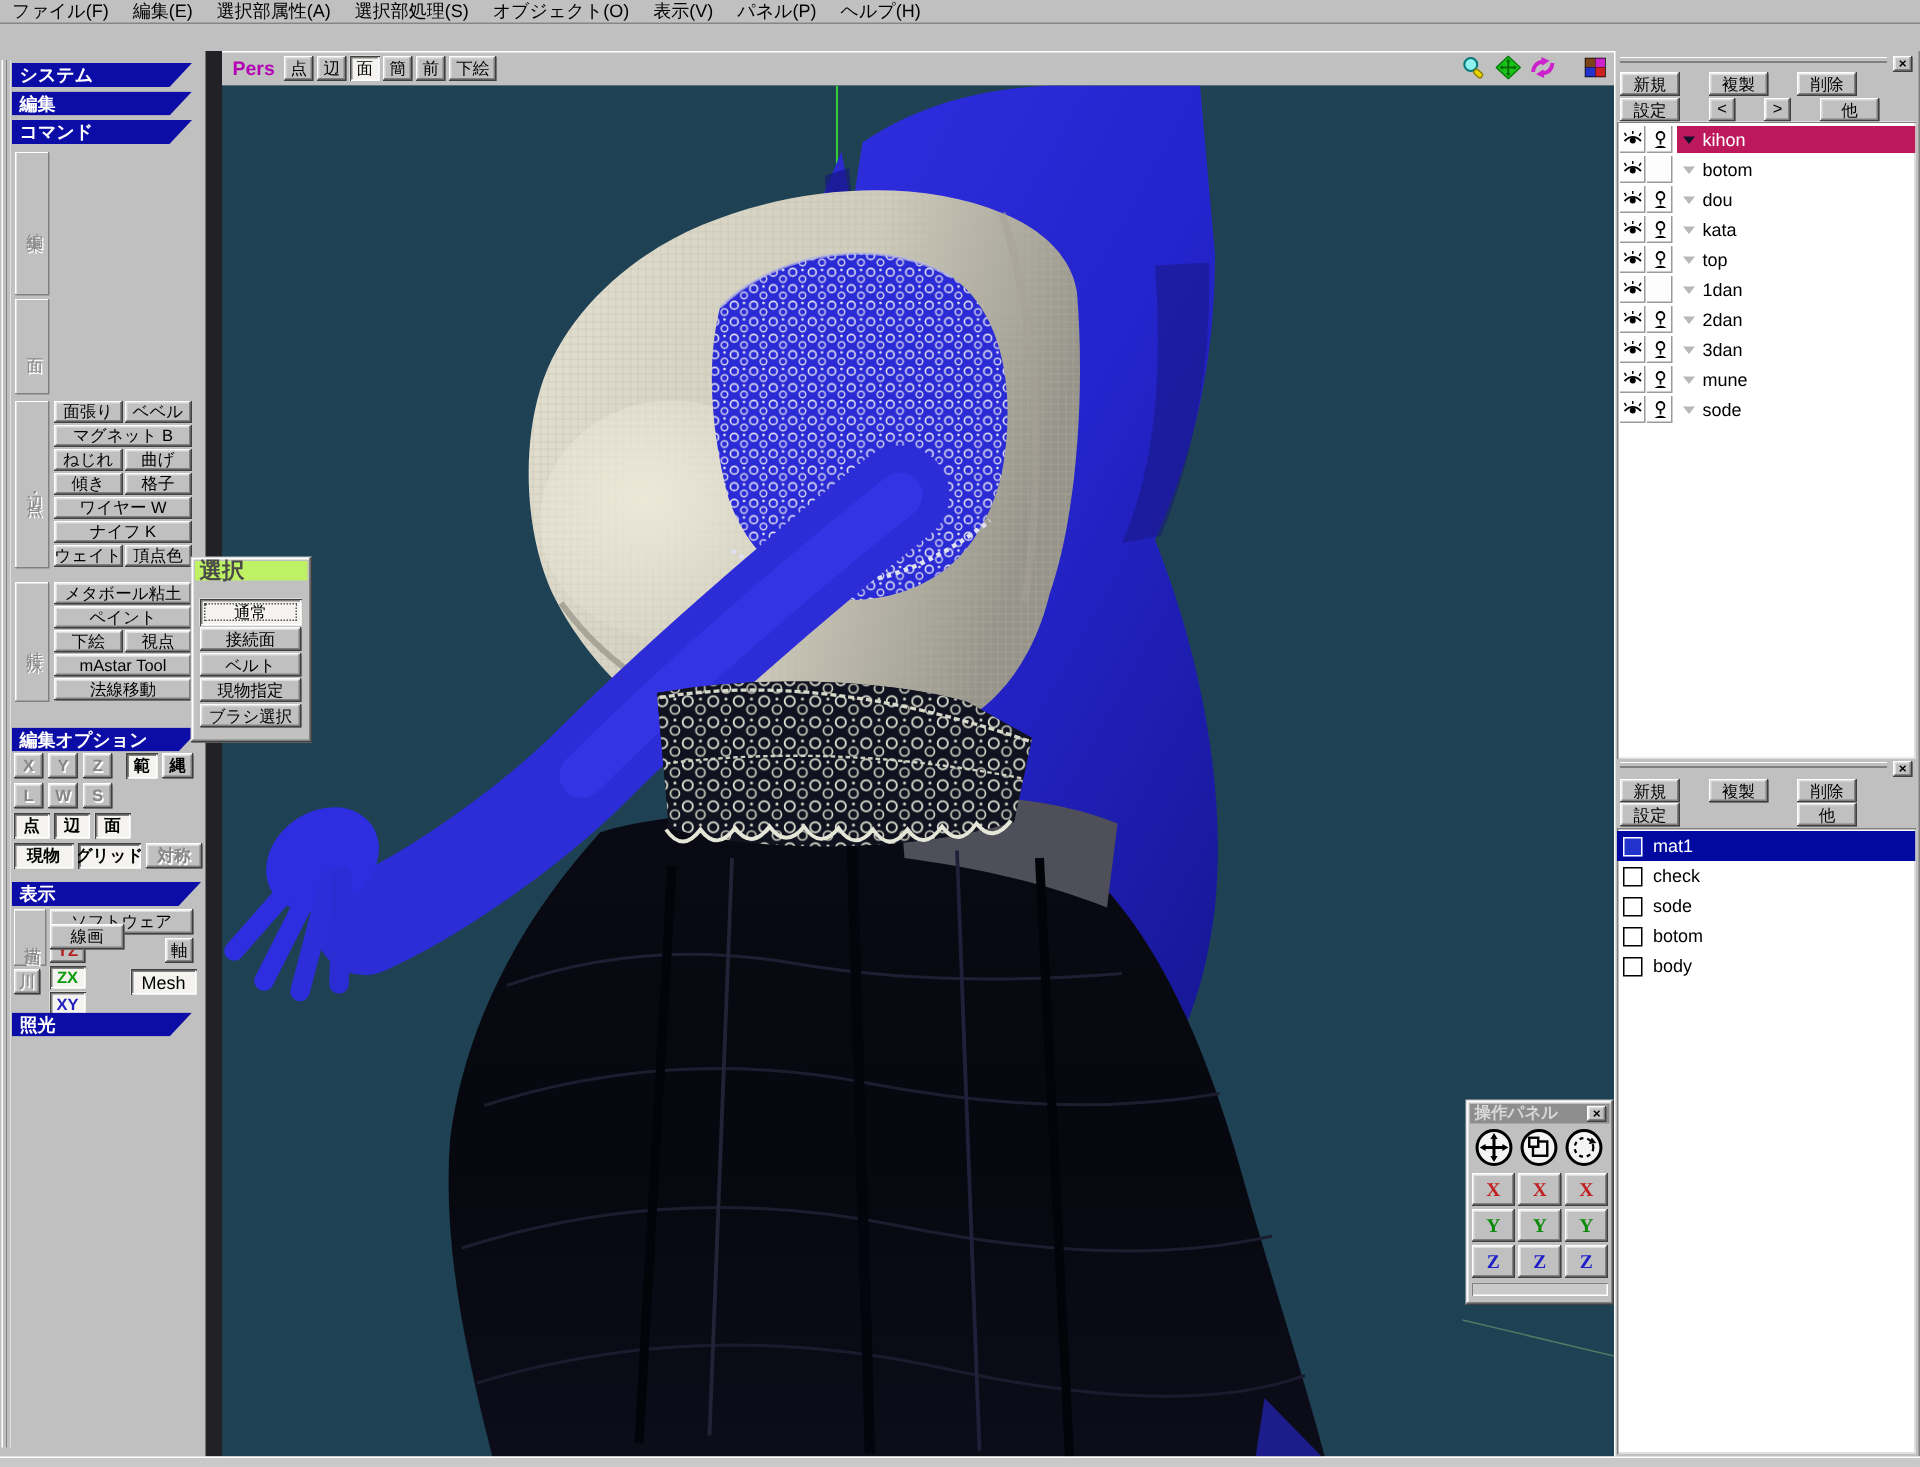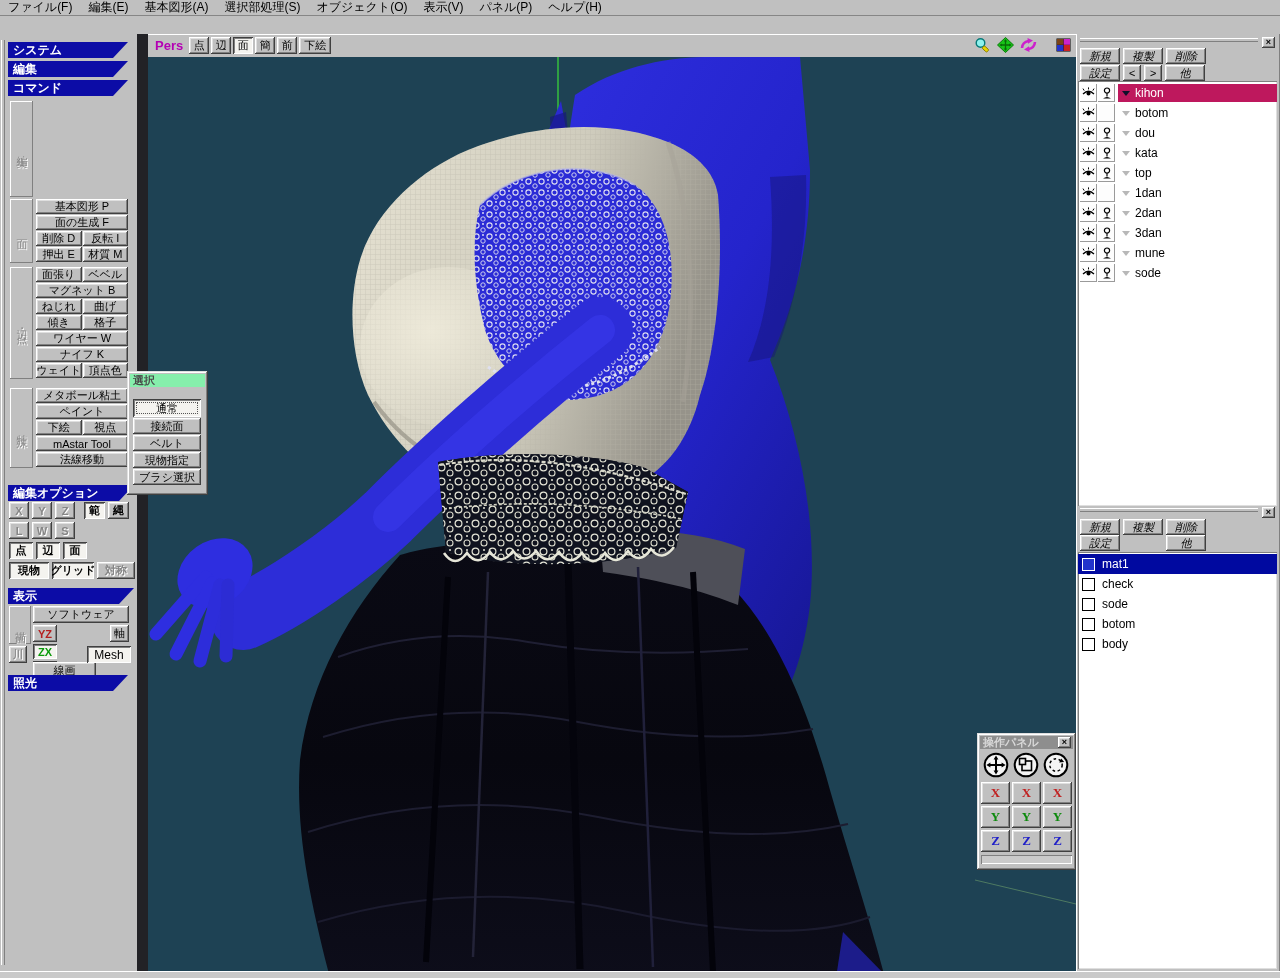--- a/index.html
+++ b/index.html
@@ -61,60 +61,60 @@
   .vbtn.wide{width:32px;}
   #vp-icons{position:absolute;right:4px;top:3px;display:flex;align-items:center;gap:6px;}
   #vp-icons .ico{width:17px;height:16px;display:flex;align-items:center;justify-content:center;}
   #vp-icons .spacer{width:6px;}
 
   
   .grip{position:absolute;left:4px;right:22px;height:8px;
     background:repeating-linear-gradient(180deg,#ffffff 0 1px,#c0c0c0 1px 3px,#808080 3px 4px,#c0c0c0 4px 8px);}
   .xbtn{position:absolute;width:13px;height:11px;font-size:9px;line-height:9px;font-weight:bold;
     display:flex;align-items:center;justify-content:center;}
-  .prow{position:absolute;display:flex;gap:3px;height:16px;font-style:italic;}
+  .prow{position:absolute;display:flex;gap:19px;height:16px;}
   .prow .sbtn{height:16px;font-size:11px;}
   .plist{position:absolute;left:2px;width:199px;background:#ffffff;
     box-shadow:inset 1px 1px 0 #808080,inset -1px -1px 0 #dfdfdf;padding-top:2px;overflow:hidden;}
   .orow{display:flex;align-items:center;height:20px;padding-left:2px;}
   .icell{width:17px;height:18px;background:#fdfdfd;margin-right:1px;flex:none;
     box-shadow:inset -1px -1px 0 #9a9a9a,inset 1px 1px 0 #ffffff;display:flex;align-items:center;justify-content:center;}
   .oname{flex:1;height:18px;display:flex;align-items:center;font-size:12px;gap:5px;padding-left:4px;margin-left:2px;}
   .oname.sel{background:#be185d;color:#ffffff;}
   .tri{width:0;height:0;border-left:4px solid transparent;border-right:4px solid transparent;border-top:5px solid #b8b8b8;flex:none;}
   .tri.dark{border-top-color:#10102a;}
   .mrow{display:flex;align-items:center;height:20px;padding-left:4px;font-size:12px;gap:7px;}
   .mrow.sel{background:#0009a0;color:#ffffff;}
   .swatch{width:13px;height:13px;border:1px solid #000;background:#fff;flex:none;}
 
   
   .float{position:absolute;background:#c0c0c0;
     box-shadow:inset -1px -1px 0 #404040,inset 1px 1px 0 #dfdfdf,inset -2px -2px 0 #808080,inset 2px 2px 0 #ffffff;}
   #selpal{left:127px;top:371px;width:81px;height:124px;z-index:40;}
-  #selpal-title{position:absolute;left:3px;top:3px;right:3px;height:13px;background:#86efac;
-    color:#4a4a4a;font-size:11px;font-weight:bold;padding-left:3px;line-height:13px;}
+  #selpal-title{position:absolute;left:3px;top:3px;right:3px;height:13px;background:#bef264;
+    color:#4a4a4a;font-size:15px;font-weight:bold;padding-left:3px;line-height:13px;}
   .selbtn{position:absolute;left:6px;width:68px;height:16px;font-size:11px;}
   #oppanel{left:977px;top:733px;width:99px;height:137px;z-index:40;}
   #oppanel-title{position:absolute;left:3px;top:3px;right:3px;height:13px;background:#8e8e8e;
     color:#d8d8d8;font-size:11px;font-weight:bold;padding-left:3px;line-height:13px;}
   #op-tools{position:absolute;left:6px;top:19px;display:flex;gap:4px;}
   #op-grid{position:absolute;left:4px;top:49px;width:91px;display:flex;flex-wrap:wrap;gap:2px;}
   #op-grid .sbtn{width:29px;height:22px;font-size:13px;font-weight:bold;font-family:"Liberation Serif","DejaVu Serif",serif;}
   #op-status{position:absolute;left:4px;right:4px;top:122px;height:9px;background:#cacaca;
     box-shadow:inset 1px 1px 0 #808080,inset -1px -1px 0 #ffffff;}
 </style>
 </head>
 <body>
 
 <div id="root">
 
   <div id="menubar">
       <div class="menu-item">ファイル(F)</div>
       <div class="menu-item">編集(E)</div>
-      <div class="menu-item">基本図形(A)</div>
+      <div class="menu-item">選択部属性(A)</div>
       <div class="menu-item">選択部処理(S)</div>
       <div class="menu-item">オブジェクト(O)</div>
       <div class="menu-item">表示(V)</div>
       <div class="menu-item">パネル(P)</div>
       <div class="menu-item">ヘルプ(H)</div>
     </div>
 
 
   <div id="main">
 
@@ -122,36 +122,20 @@
       <div id="sidebar-grip"></div>
       <div class="banner" style="top:8px;width:120px;">システム</div>
       <div class="banner" style="top:27px;width:120px;">編集</div>
       <div class="banner" style="top:46px;width:120px;">コマンド</div>
       <div id="cmd-groups">
           <div class="cmd-group" style="top: 67px; height: 96px;">
             <div class="vtab">編集</div>
           </div>
           <div class="cmd-group" style="top: 165px; height: 64px;">
             <div class="vtab">面</div>
-            <div class="btncol">
-              <div class="btnrow">
-                <div class="sbtn">基本図形 P</div>
-              </div>
-              <div class="btnrow">
-                <div class="sbtn">面の生成 F</div>
-              </div>
-              <div class="btnrow">
-                <div class="sbtn">削除 D</div>
-                <div class="sbtn">反転 I</div>
-              </div>
-              <div class="btnrow">
-                <div class="sbtn">押出 E</div>
-                <div class="sbtn">材質 M</div>
-              </div>
-            </div>
           </div>
           <div class="cmd-group" style="top: 233px; height: 112px;">
             <div class="vtab">辺・点</div>
             <div class="btncol">
               <div class="btnrow">
                 <div class="sbtn">面張り</div>
                 <div class="sbtn">ベベル</div>
               </div>
               <div class="btnrow">
                 <div class="sbtn">マグネット B</div>
@@ -227,21 +211,21 @@
       <div id="disp-block">
         <div class="vtab" style="left:9px;top:572px;height:38px;position:absolute;width:22px;">描画</div>
         <div class="sbtn" style="position:absolute;left:33px;top:572px;width:96px;height:17px;">ソフトウェア</div>
         <div id="axes-row" style="position:absolute;left:33px;top:591px;display:flex;gap:2px;flex-direction:column;">
             <div class="sbtn" style="width: 24px; height: 17px; font-weight: bold; color: rgb(180, 32, 32);">YZ</div>
             <div class="sbtn on" style="width: 24px; height: 15px; font-weight: bold; color: rgb(10, 154, 10);">ZX</div>
             <div class="sbtn on" style="width: 24px; height: 17px; font-weight: bold; color: rgb(32, 32, 192);">XY</div>
           </div>
         <div class="sbtn" style="position:absolute;left:110px;top:591px;width:19px;height:17px;">軸</div>
         <div class="sbtn dis" style="position:absolute;left:9px;top:612px;width:18px;height:17px;">川</div>
-        <div class="sbtn" style="position:absolute;left:33px;top:628px;width:63px;height:17px;">線画</div>
+        <div class="sbtn" style="position:absolute;left:33px;top:582px;width:50px;height:17px;">線画</div>
         <div class="sbtn on" style="position:absolute;left:87px;top:612px;width:44px;height:17px;font-size:12px;">Mesh</div>
       </div>
       <div class="banner" style="top:641px;width:120px;">照光</div>
     </div>
 
     <div id="gapstrip"></div>
 
     <div id="viewport">
       <div id="vp-toolbar">
         <span id="pers-label">Pers</span>

